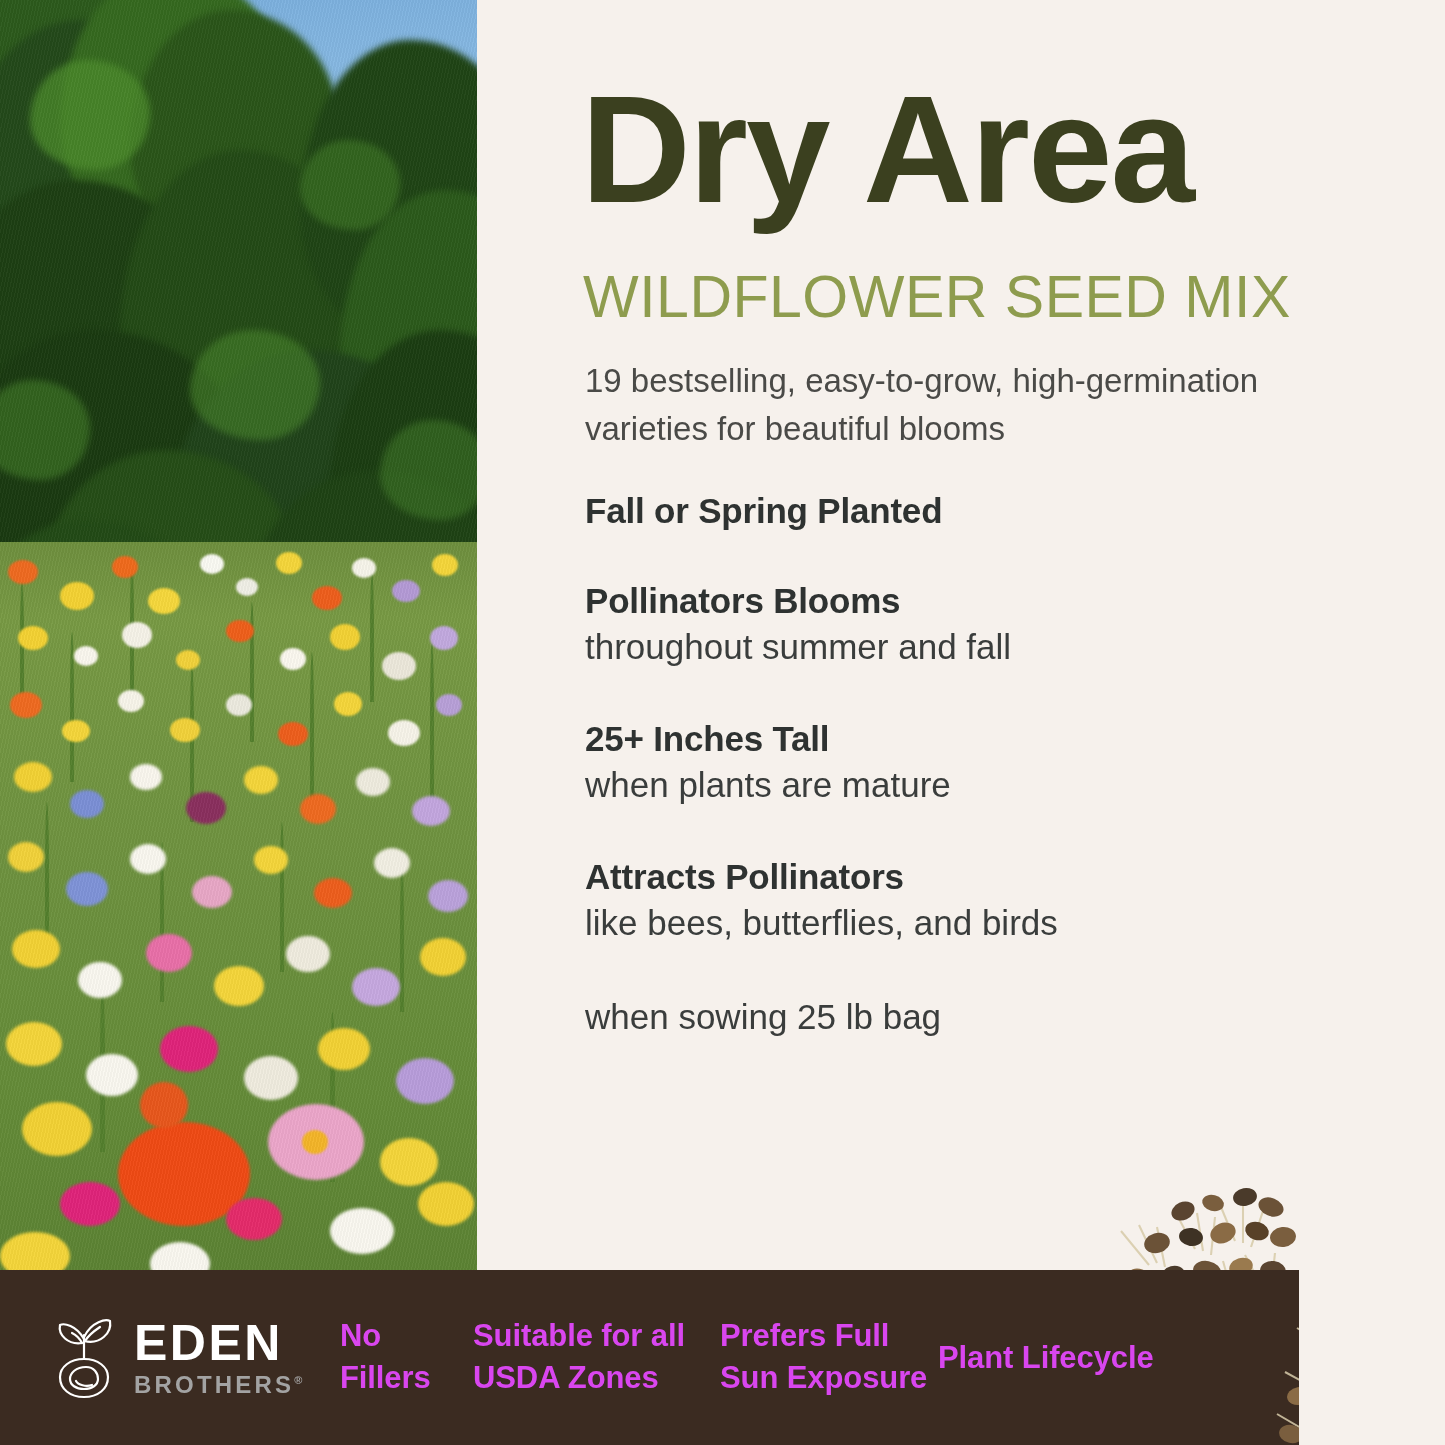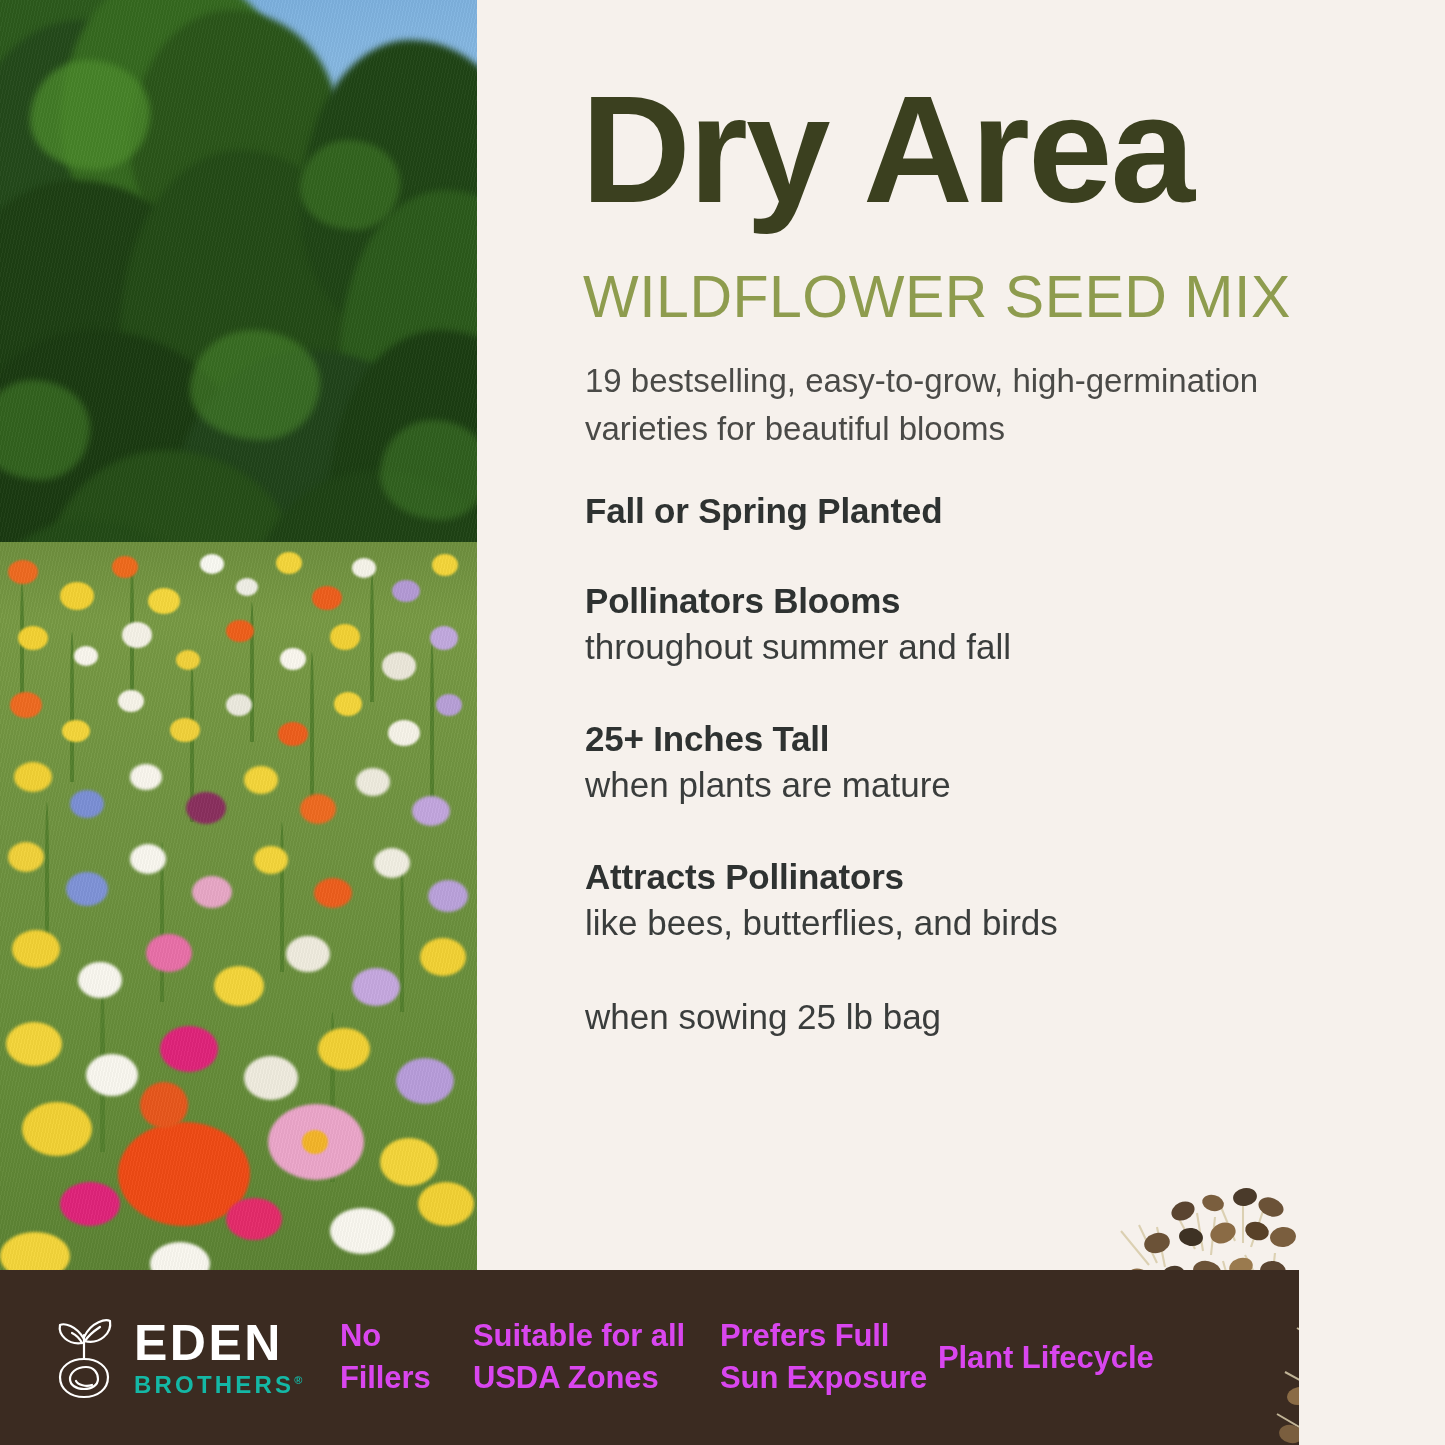--- a/index.html
+++ b/index.html
@@ -153,21 +153,21 @@
     align-items:center;
     gap:12px;
   }
   .logo-mark { width:74px; height:86px; flex:none; }
   .logo-words { display:flex; flex-direction:column; line-height:1; }
   .logo-eden {
     font-size:50px; font-weight:bold; color:#FFFFFF;
     letter-spacing:2.5px;
   }
   .logo-brothers {
-    font-size:24px; font-weight:bold; color:#14b8a6;
+    font-size:24px; font-weight:bold; color:#a3a3a3;
     letter-spacing:3.2px; margin-top:5px;
     position:relative;
   }
   .logo-brothers sup { font-size:11px; vertical-align:super; letter-spacing:0; }
 
   .fcol {
     position:absolute;
     top:50%;
     transform:translateY(-50%);
     color:#d946ef;

